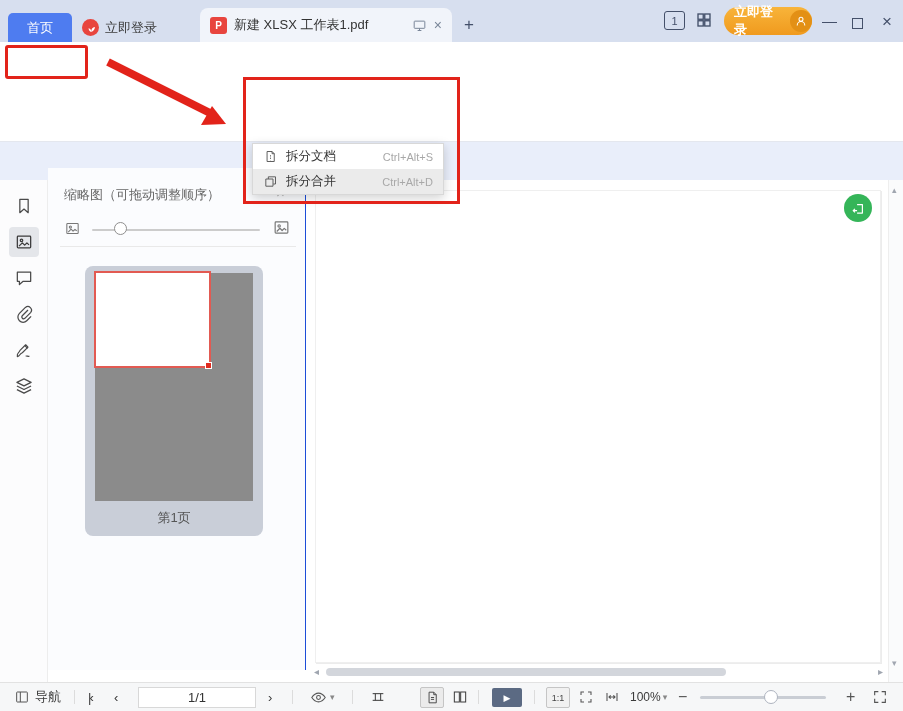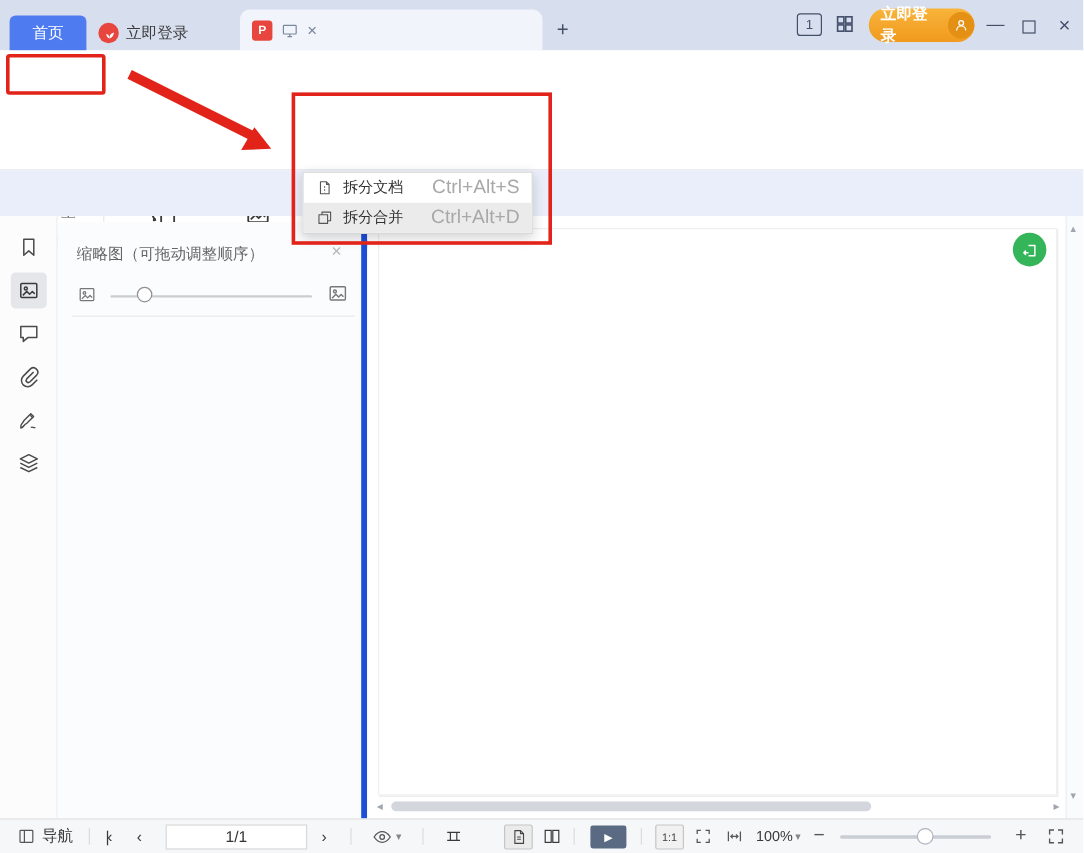--- a/index.html
+++ b/index.html
@@ -72,21 +72,21 @@
   .banner-text { left:443px; top:154px; font-size:13px; color:#333; }
   .banner-login { left:540px; top:149px; width:64px; height:24px; background:#4e7cf0; border-radius:3px;
                   color:#fff; font-size:12px; display:flex; align-items:center; justify-content:center; }
   .banner-x { left:874px; top:151px; font-size:16px; color:#8a8a8a; }
 
   
   .rail { left:0; top:180px; width:48px; height:502px; background:#fcfcfd; border-right:1px solid #ededed; }
   .rail-ic { left:14px; color:#4a4a4a; }
   .rail-active { left:9px; top:47px; width:30px; height:30px; background:#e4e6ea; border-radius:4px;
                  display:flex; align-items:center; justify-content:center; color:#3a3a3a; }
-  .panel { left:48px; top:185px; width:258px; height:502px; background:#fbfcfe; border-right:5px solid #1d4ed8; }
+  .panel { left:48px; top:168px; width:258px; height:502px; background:#fbfcfe; border-right:1px solid #1d4ed8; }
   .panel-title { left:16px; top:18px; font-size:13px; color:#666; }
   .panel-x { left:228px; top:16px; font-size:15px; color:#b9b9b9; }
   .slider-track { left:44px; top:61px; width:168px; height:2px; background:#cccccc; border-radius:1px; }
   .slider-knob { left:66px; top:54px; width:13px; height:13px; border-radius:50%; background:#fff; border:1.5px solid #8f8f8f; }
   .panel-hr { left:12px; top:78px; width:236px; border-top:1px solid #e9e9e9; }
   .thumb-card { left:37px; top:98px; width:178px; height:270px; background:#c9ced8; border-radius:8px; }
   .thumb-page { left:10px; top:7px; width:158px; height:228px; background:#8b8b8b; }
   .thumb-sel { left:9px; top:5px; width:117px; height:97px; background:#fff; border:2px solid #e25a52; }
   .thumb-handle { right:-3px; bottom:-3px; width:7px; height:7px; background:#e02b20; border:1px solid #fff; }
   .thumb-label { left:0; bottom:9px; width:100%; text-align:center; font-size:13px; color:#555; }
@@ -110,21 +110,21 @@
   .playbtn { left:492px; top:5px; width:30px; height:19px; background:#5b6a83; border-radius:2px; color:#fff;
              display:flex; align-items:center; justify-content:center; font-size:9px; }
   .sb-track { left:700px; top:13px; width:126px; height:3px; background:#c9cdd4; border-radius:2px; }
   .sb-knob { left:64px; top:-6px; width:14px; height:14px; background:#fff; border:1px solid #aeb4bf; border-radius:50%; position:absolute; }
 
   
   .dropdown { left:252px; top:143px; width:192px; background:#fff; border:1px solid #d8d8d8;
               box-shadow:0 3px 10px rgba(0,0,0,.18); z-index:40; }
   .dd-item { height:25px; display:flex; align-items:center; padding:0 10px; gap:8px; font-size:12.5px; color:#333; }
   .dd-item.hl { background:#ebebeb; }
-  .dd-short { margin-left:auto; color:#a8a8a8; font-size:16px; }
+  .dd-short { margin-left:auto; color:#a8a8a8; font-size:11px; }
   .ann { border:3px solid #e2231a; z-index:50; pointer-events:none; }
   .ann-file { left:5px; top:45px; width:83px; height:34px; border-radius:3px; }
   .ann-split { left:243px; top:77px; width:217px; height:127px; }
   .ann-arrow { left:98px; top:56px; z-index:50; pointer-events:none; }
 </style>
 </head>
 <body>
 
 <svg width="0" height="0" style="position:absolute">
 <defs>
@@ -387,20 +387,21 @@
     <div class="abs tab-docer">
       <span class="docer-badge">
           <svg class="ic" width="12" height="12" style="color:#fff">
             <use href="#s-sprout" xlink:href="#s-sprout"></use>
           </svg>
         </span>
       <span>立即登录</span>
     </div>
     <div class="abs tab-doc">
       <span class="pdfbadge">P</span>
+      <span class="title">新建 XLSX 工作表1.pdf</span>
       <span class="gray-ic">
           <svg class="ic" width="15" height="15">
             <use href="#s-monitor" xlink:href="#s-monitor"></use>
           </svg>
         </span>
       <span class="gray-ic" style="font-size:14px">×</span>
     </div>
     <div class="abs newtab">+</div>
     <div class="abs win1">1</div>
     <div class="abs gridic">
@@ -715,20 +716,27 @@
       </div>
     <div class="abs slider-track"></div>
     <div class="abs slider-knob"></div>
     <div class="abs" style="left:224px;top:50px;color:#777">
         <svg class="ic" width="19" height="19">
           <use href="#s-image" xlink:href="#s-image"></use>
         </svg>
       </div>
     <div class="abs panel-hr"></div>
 
+    <div class="abs thumb-card">
+      <div class="abs thumb-page"></div>
+      <div class="abs thumb-sel">
+        <div class="abs thumb-handle"></div>
+      </div>
+      <div class="abs thumb-label">第1页</div>
+    </div>
   </div>
 
   <div class="abs docarea">
     <div class="abs docpage"></div>
     <div class="abs greenbadge">
         <svg class="ic" width="17" height="17">
           <use href="#s-wdoc" xlink:href="#s-wdoc"></use>
         </svg>
       </div>
     <div class="abs vscroll">

